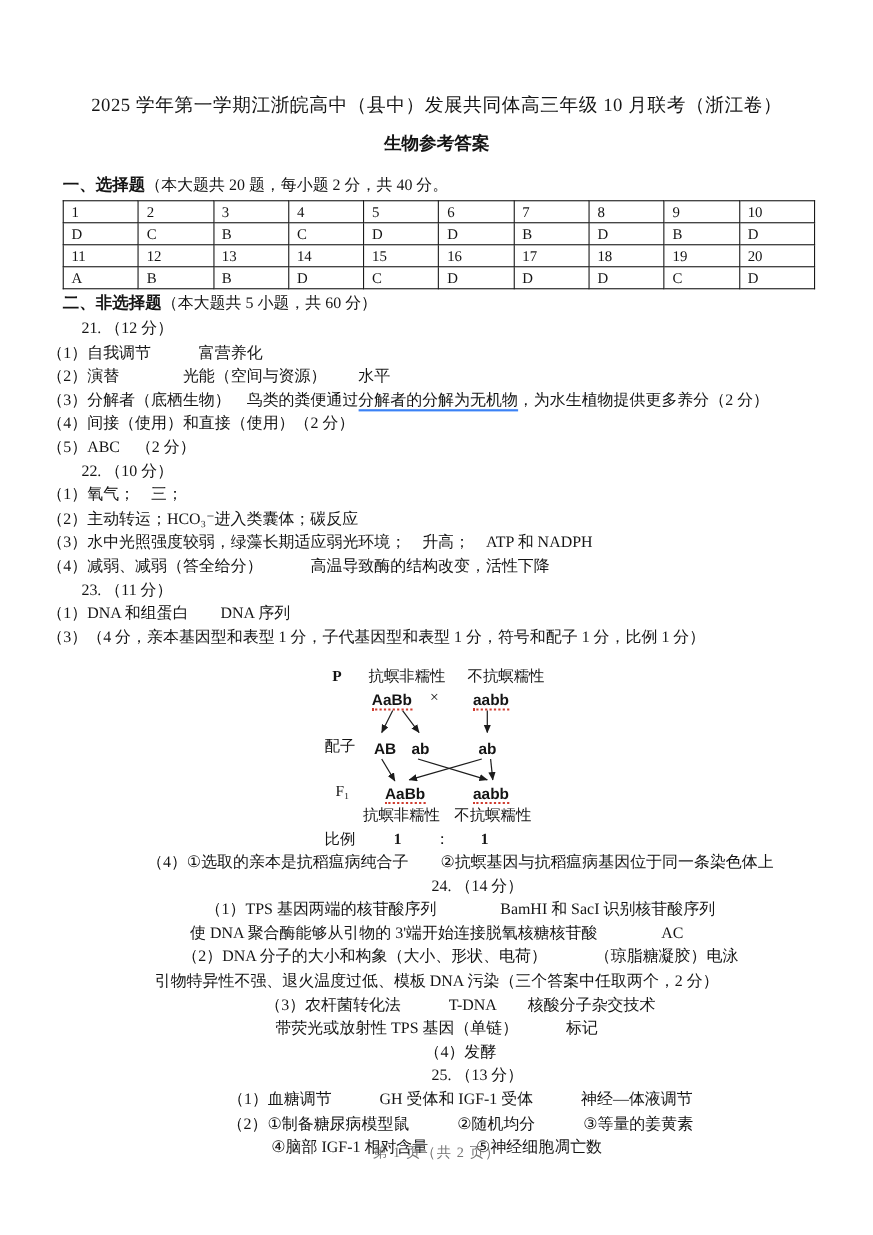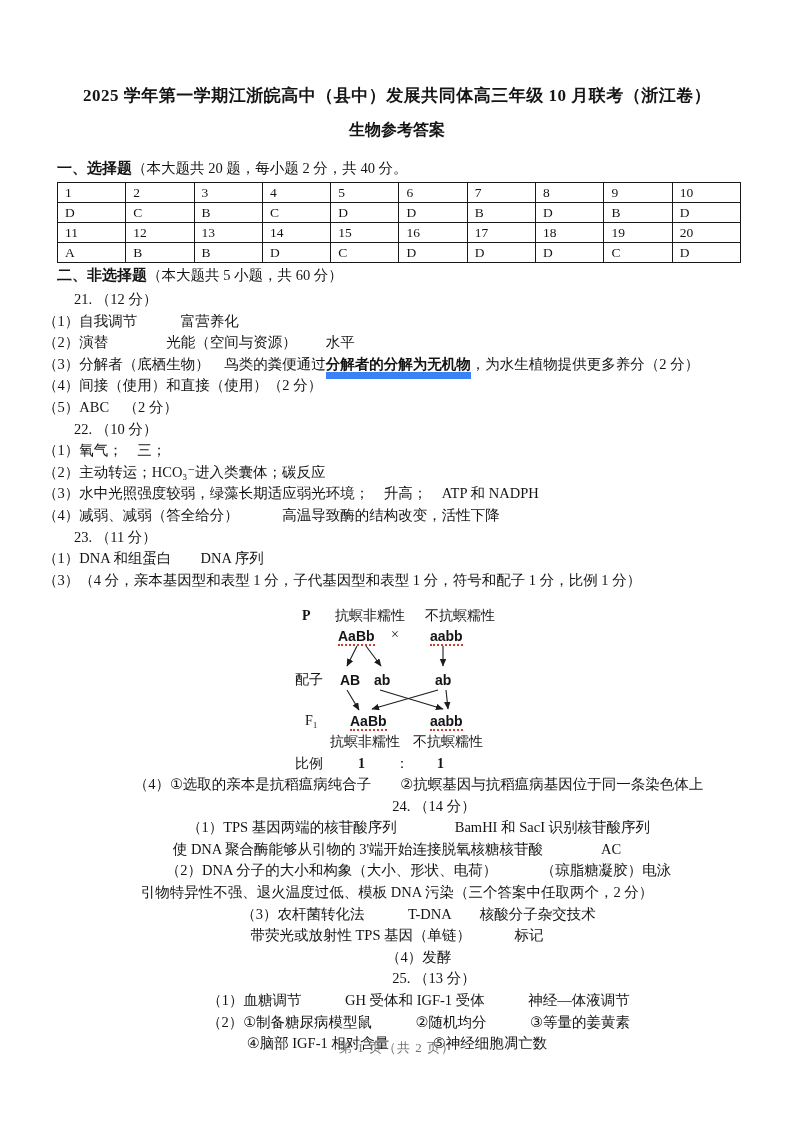--- a/index.html
+++ b/index.html
@@ -3,21 +3,21 @@
 <meta charset="utf-8">
 <style>
   html,body{margin:0;padding:0;background:#ffffff;}
   .page{
     position:relative;width:794px;height:1123px;background:#ffffff;
     font-family:"Liberation Serif","DejaVu Serif","DejaVu Sans",serif;
     color:#141414;overflow:hidden;
   }
   .title{
     position:absolute;top:84px;left:0;width:794px;text-align:center;
-    font-size:17px;font-weight:bold;letter-spacing:0.5px;
+    font-size:17px;font-weight:normal;letter-spacing:0.5px;
   }
   .subtitle{
     position:absolute;top:120px;left:0;width:794px;text-align:center;
     font-size:16px;font-weight:900;
     font-family:"Liberation Sans","DejaVu Sans",sans-serif;
   }
   .sec-head{position:absolute;left:57px;font-size:14.5px;white-space:nowrap;}
   .sec-head .hb{font-weight:bold;font-family:"Liberation Sans","DejaVu Sans",sans-serif;font-size:15px;}
   .sec1{top:159px;}
   .sec2{top:266px;}
@@ -29,21 +29,21 @@
     border:1px solid #1a1a1a;height:19px;padding:0 0 0 7px;
     font-size:13.5px;vertical-align:middle;text-align:left;
   }
   .block{position:absolute;left:0;width:794px;}
   .b1{top:289px;}
   .b2{top:774px;text-align:center;}
   .ln{height:21.6px;font-size:14.5px;white-space:nowrap;line-height:21.6px;}
   .qn{padding-left:74px;}
   .it{padding-left:43px;}
   .ct{}
-  .u{border-bottom:7px solid #3b82f6;font-weight:bold;}
+  .u{border-bottom:2px solid #3b82f6;}
   .footer{
     position:absolute;top:1039px;left:0;width:794px;text-align:center;
     font-size:13px;color:#737373;letter-spacing:1px;
   }
   
   .diagram{position:absolute;left:273px;top:600px;width:270px;height:178px;}
   .diagram .d{position:absolute;white-space:nowrap;font-size:14px;line-height:16px;}
   .geno{
     font-family:"Liberation Sans","DejaVu Sans",sans-serif;
     font-weight:bold;font-size:13.5px;line-height:15px;

